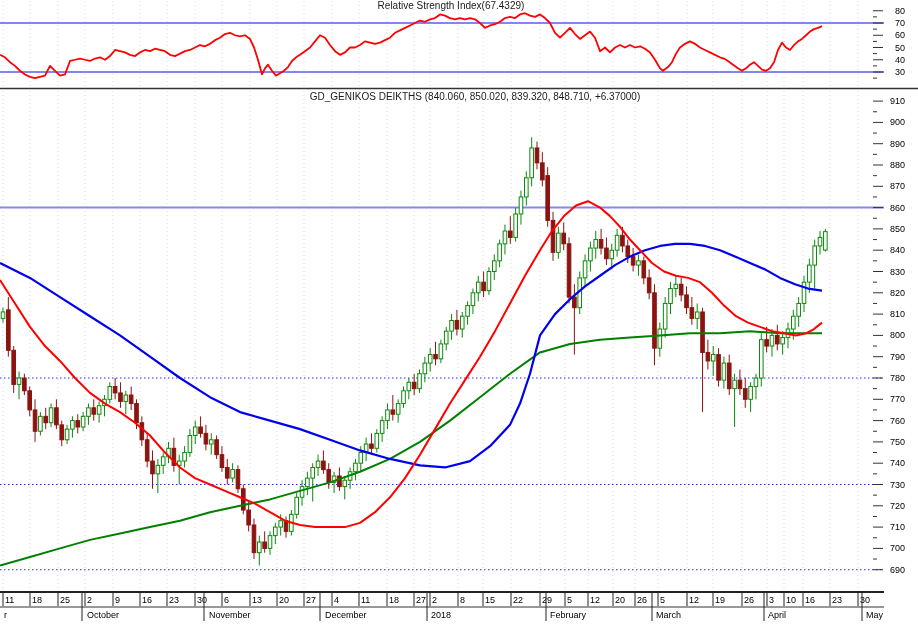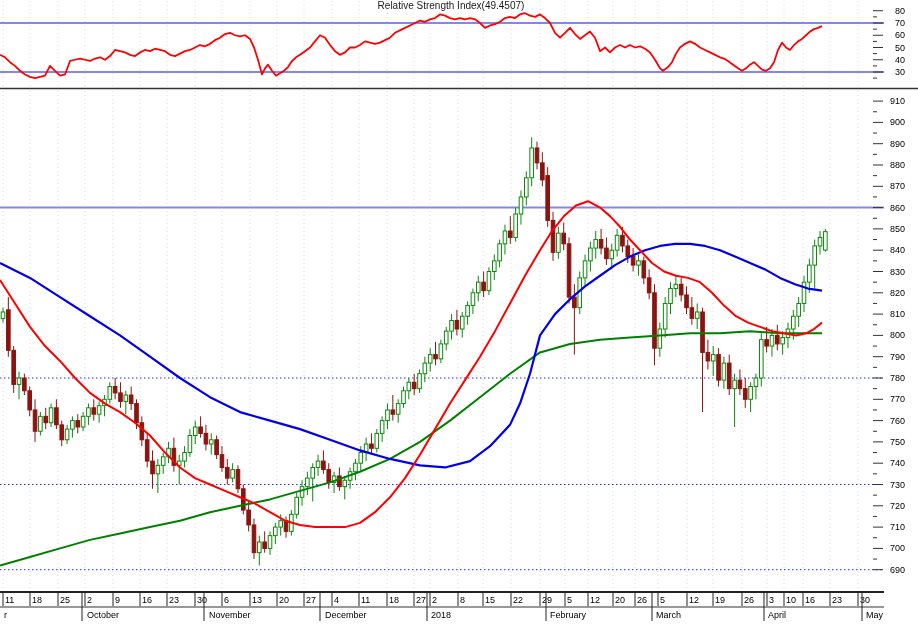--- a/index.html
+++ b/index.html
@@ -572,14 +572,15 @@
       <text x="4" y="618" fill="#000000" font-size="9" font-family="&quot;Liberation Sans&quot;,sans-serif" text-anchor="start">r</text>
       <text x="87" y="618" fill="#000000" font-size="9" font-family="&quot;Liberation Sans&quot;,sans-serif" text-anchor="start">October</text>
       <text x="209" y="618" fill="#000000" font-size="9" font-family="&quot;Liberation Sans&quot;,sans-serif" text-anchor="start">November</text>
       <text x="325" y="618" fill="#000000" font-size="9" font-family="&quot;Liberation Sans&quot;,sans-serif" text-anchor="start">December</text>
       <text x="431" y="618" fill="#000000" font-size="9" font-family="&quot;Liberation Sans&quot;,sans-serif" text-anchor="start">2018</text>
       <text x="550" y="618" fill="#000000" font-size="9" font-family="&quot;Liberation Sans&quot;,sans-serif" text-anchor="start">February</text>
       <text x="656" y="618" fill="#000000" font-size="9" font-family="&quot;Liberation Sans&quot;,sans-serif" text-anchor="start">March</text>
       <text x="768" y="618" fill="#000000" font-size="9" font-family="&quot;Liberation Sans&quot;,sans-serif" text-anchor="start">April</text>
       <text x="866" y="618" fill="#000000" font-size="9" font-family="&quot;Liberation Sans&quot;,sans-serif" text-anchor="start">May</text>
     </svg>
-  <div class="panel-title" id="rsi-title">Relative Strength Index(49.4507)</div>
+  <div class="panel-title" id="rsi-title">Relative Strength Index(67.4329)</div>
+  <div class="panel-title" id="price-title">GD_GENIKOS DEIKTHS (840.060, 850.020, 839.320, 848.710, +6.37000)</div>
 </div>
 
 </body></html>

